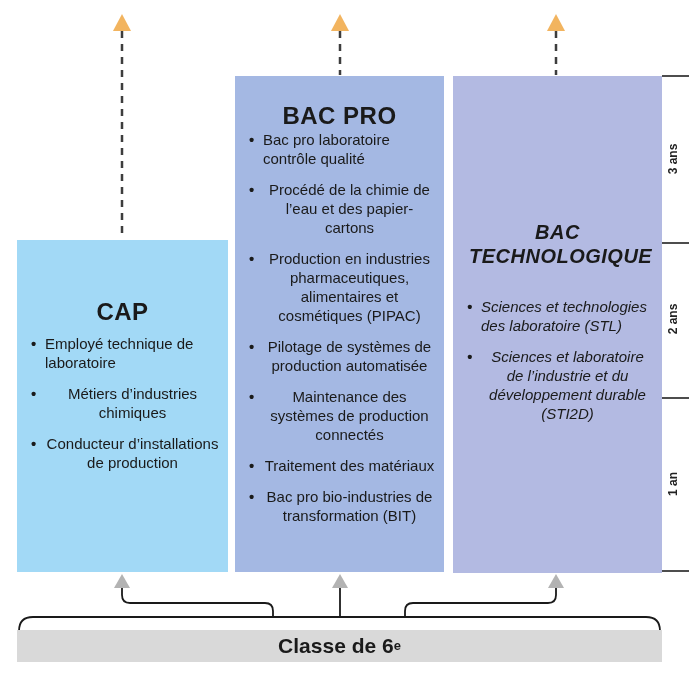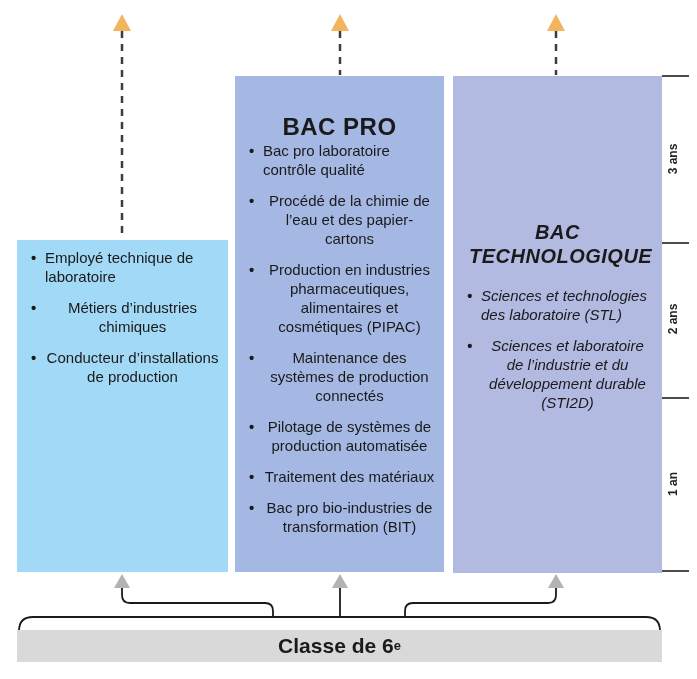--- a/index.html
+++ b/index.html
@@ -17,25 +17,25 @@
   body{font-family:"Liberation Sans",sans-serif;color:var(--text_dark);}
   .stage{position:relative;width:697px;height:679px;background:#fff;overflow:hidden;}
   svg.overlay{position:absolute;left:0;top:0;width:697px;height:679px;pointer-events:none;}
 
   .box{position:absolute;color:var(--text_dark);}
   .box h2{text-align:center;font-weight:bold;letter-spacing:.5px;}
   .cap-box{left:17px;top:240px;width:211px;height:332px;background:var(--cap_fill);}
   .cap-box h2{margin-top:58px;font-size:24px;line-height:28px;}
   .cap-box ul{margin-top:8px;}
   .bacpro-box{left:235px;top:76px;width:209px;height:496px;background:var(--bacpro_fill);}
-  .bacpro-box h2{margin-top:37px;font-size:24px;line-height:28px;}
+  .bacpro-box h2{margin-top:26px;font-size:24px;line-height:28px;}
   .bacpro-box ul{}
   .bactechno-box{left:453px;top:76px;width:209px;height:497px;background:var(--bactechno_fill);font-style:italic;}
   .bactechno-box h2{margin-top:144px;font-size:20px;line-height:24px;padding:0 16px;}
-  .bactechno-box ul{margin-top:18px;}
+  .bactechno-box ul{margin-top:29px;}
 
   ul.programs{list-style:none;padding:0 8px 0 14px;font-size:15px;line-height:19px;}
   ul.programs li{position:relative;padding-left:14px;}
   ul.programs li::before{content:"\2022";position:absolute;left:0;top:0;font-weight:bold;}
   ul.programs li + li{margin-top:12px;text-align:center;}
 
   .base-bar{position:absolute;left:17px;top:630px;width:645px;height:32px;
     background:var(--base_fill);display:flex;align-items:center;justify-content:center;
     font-size:21px;font-weight:bold;}
   .base-bar sup{font-size:13px;line-height:0;vertical-align:super;}
@@ -87,35 +87,36 @@
       <path class="connector" d="M 340 617 L 340 586"></path>
       <polygon class="gray-head" points="340,574 332,588 348,588"></polygon>
     </g>
     <g>
       <path class="connector" d="M 405 617 L 405 611 Q 405 603 413 603 L 548 603 Q 556 603 556 595 L 556 586"></path>
       <polygon class="gray-head" points="556,574 548,588 564,588"></polygon>
     </g>
   </svg>
 
   <div class="box cap-box">
+    <h2>CAP</h2>
     <ul class="programs">
       <li>Employé technique de laboratoire</li>
       <li>Métiers d’industries chimiques</li>
       <li>Conducteur d’installations de production</li>
     </ul>
   </div>
 
   <div class="box bacpro-box">
     <h2>BAC PRO</h2>
     <ul class="programs">
       <li>Bac pro laboratoire contrôle qualité</li>
       <li>Procédé de la chimie de l’eau et des papier-cartons</li>
       <li>Production en industries pharmaceutiques, alimentaires et cosmétiques (PIPAC)</li>
+      <li>Pilotage de systèmes de production automatisée</li>
       <li>Maintenance des systèmes de production connectés</li>
-      <li>Pilotage de systèmes de production automatisée</li>
       <li>Traitement des matériaux</li>
       <li>Bac pro bio-industries de transformation (BIT)</li>
     </ul>
   </div>
 
   <div class="box bactechno-box">
     <h2>BAC TECHNOLOGIQUE</h2>
     <ul class="programs">
       <li>Sciences et technologies des laboratoire (STL)</li>
       <li>Sciences et laboratoire de l’industrie et du développement durable (STI2D)</li>

